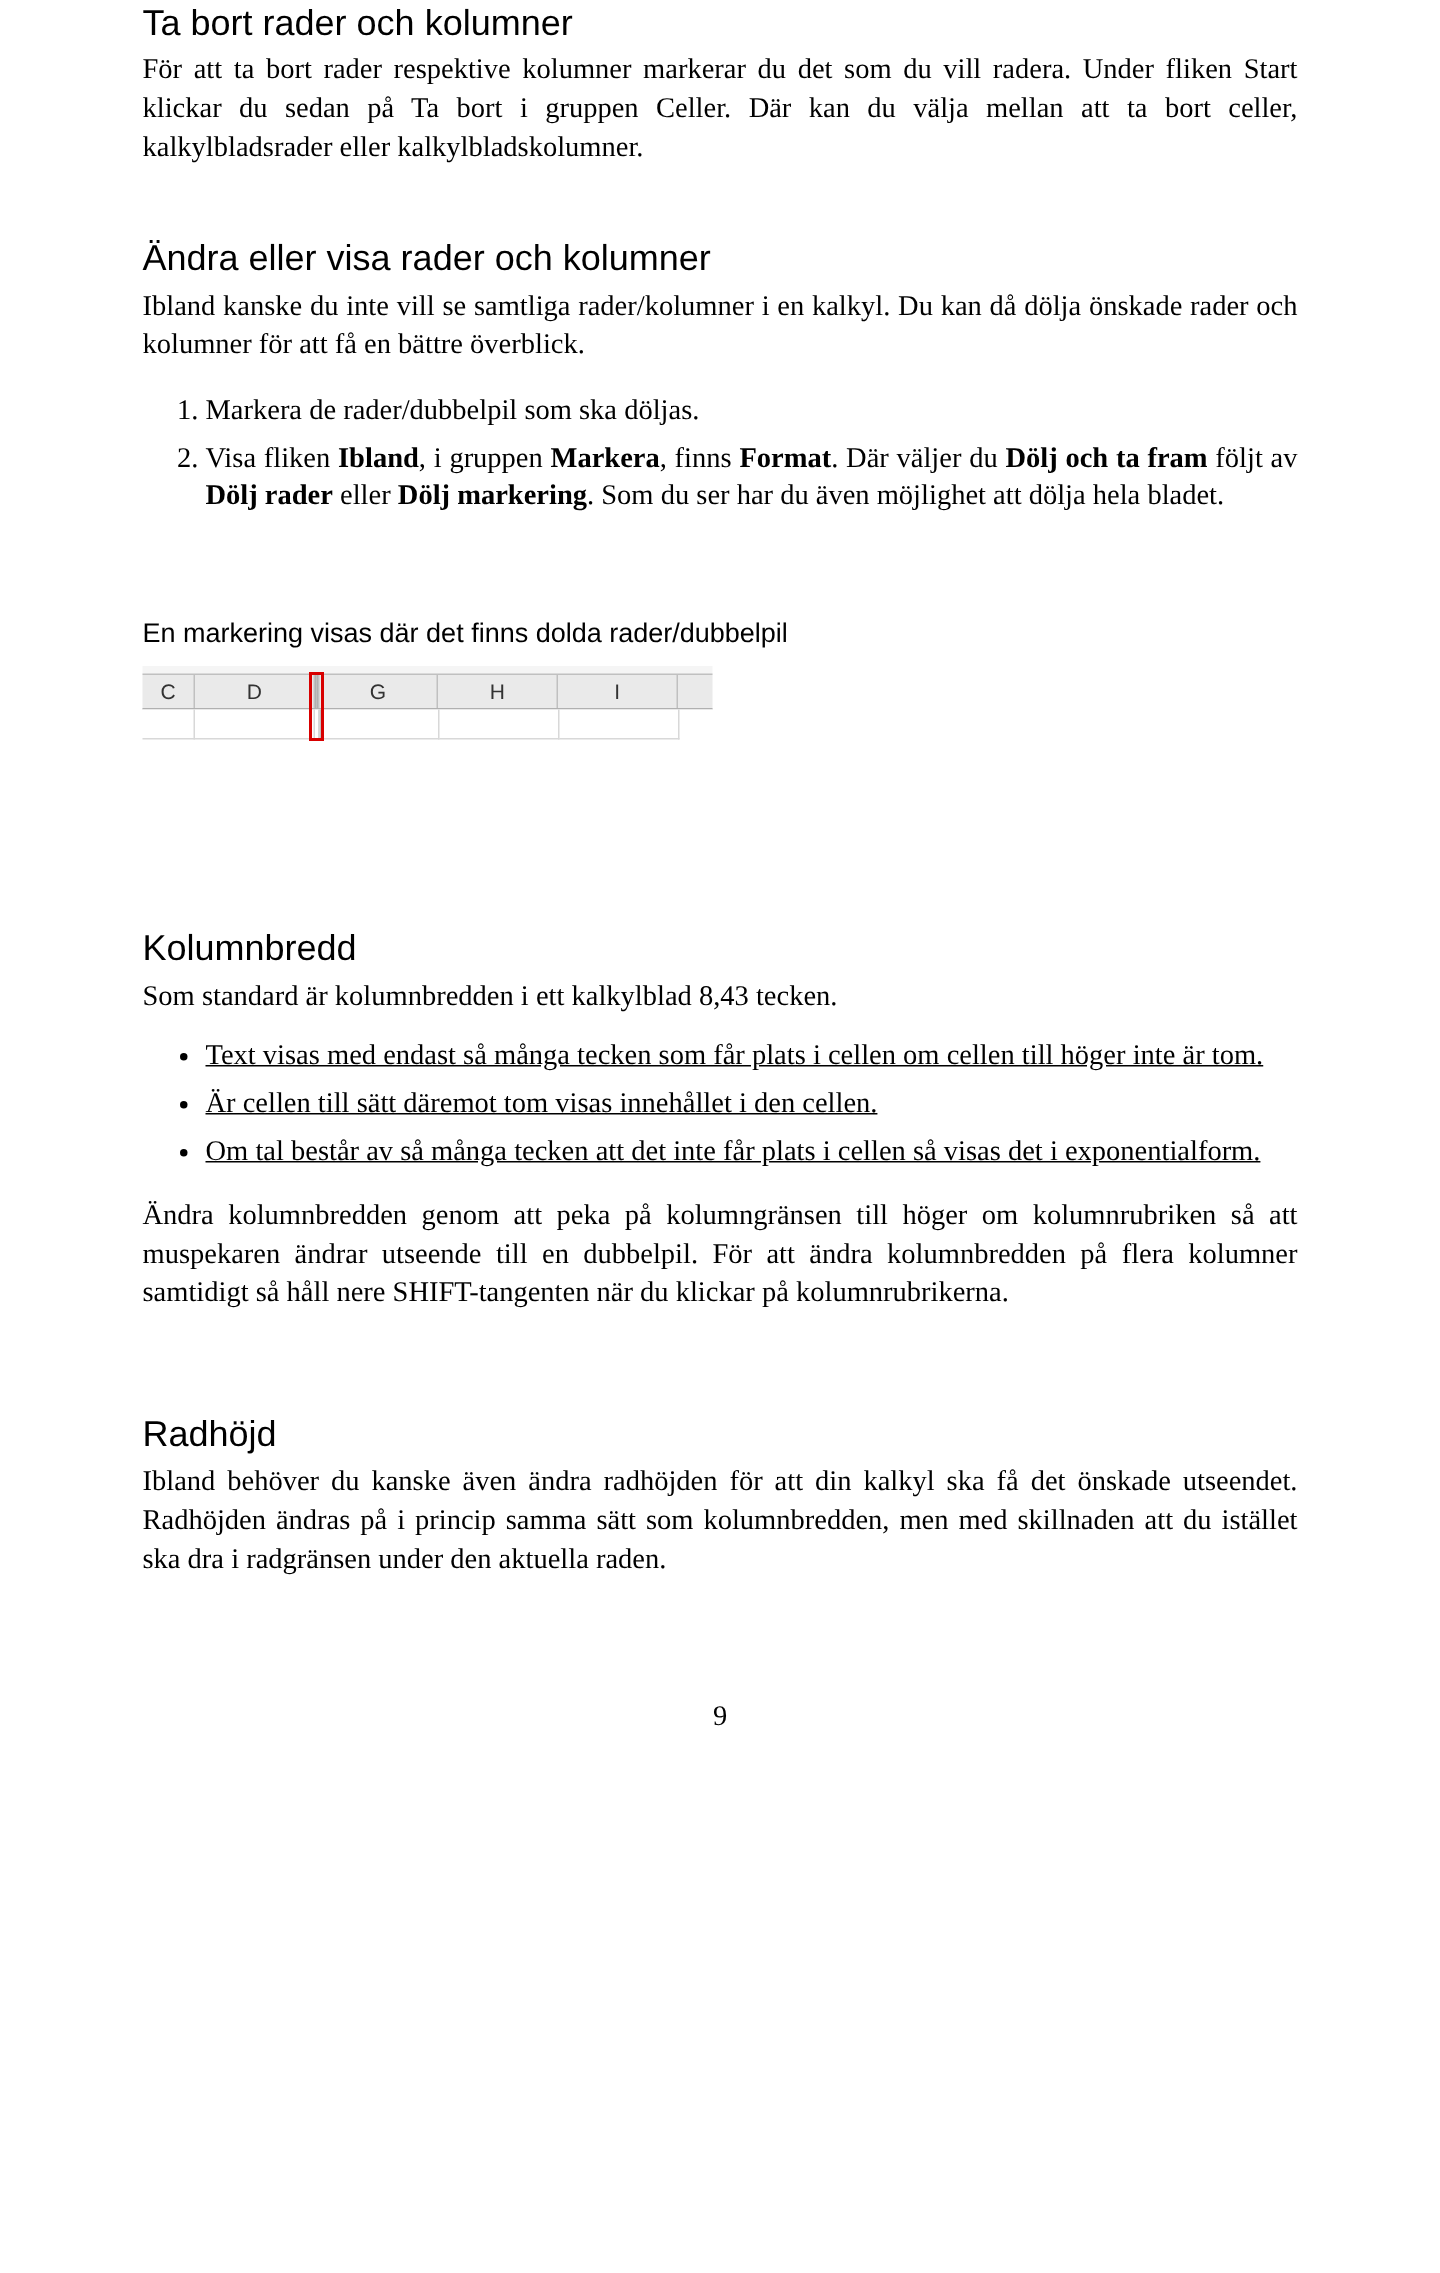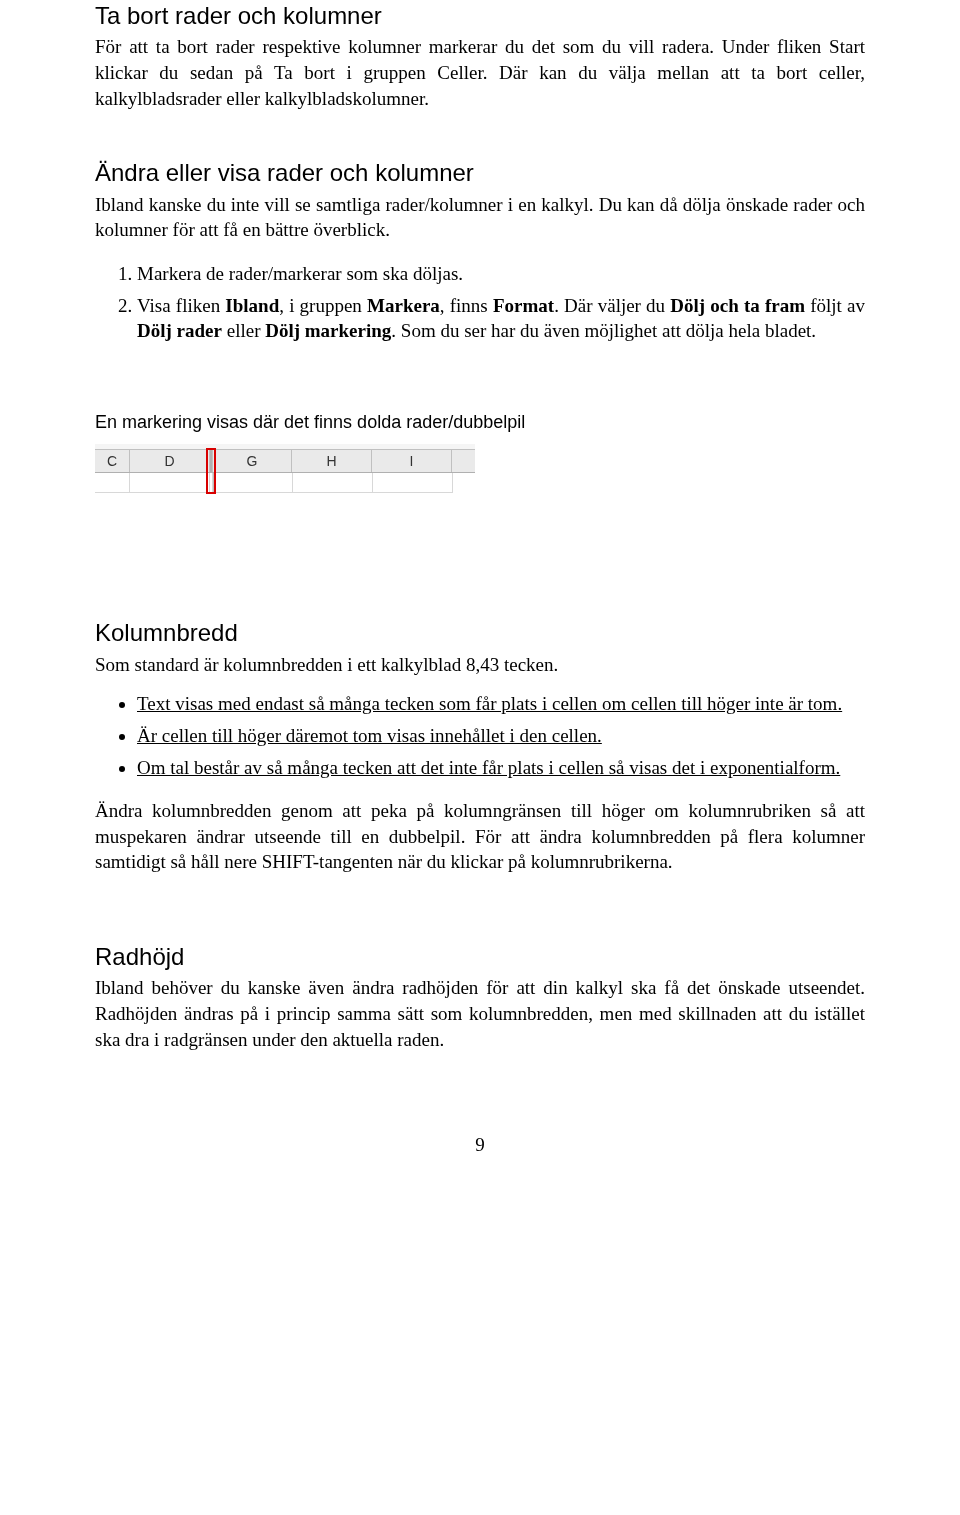--- a/index.html
+++ b/index.html
@@ -98,21 +98,21 @@
 
 <h2 class="section-heading">Ta bort rader och kolumner</h2>
 <p class="intro">För att ta bort rader respektive kolumner markerar du det som du vill radera. Under fliken Start klickar du sedan på Ta bort i gruppen Celler. Där kan du välja mellan att ta bort celler, kalkylbladsrader eller kalkylbladskolumner.</p>
 
 <div class="spacer-md"></div>
 
 <h2 class="section-heading">Ändra eller visa rader och kolumner</h2>
 <p class="intro">Ibland kanske du inte vill se samtliga rader/kolumner i en kalkyl. Du kan då dölja önskade rader och kolumner för att få en bättre överblick.</p>
 
 <ol class="olist">
-  <li class="li">Markera de rader/markerar som ska döljas.</li>
+  <li class="li">Markera de rader/dubbelpil som ska döljas.</li>
   <li class="li">Visa fliken <b>Ibland</b>, i gruppen <b>Markera</b>, finns <b>Format</b>. Där väljer du <b>Dölj och ta fram</b> följt av <b>Dölj rader</b> eller <b>Dölj markering</b>. Som du ser har du även möjlighet att dölja hela bladet.</li>
 </ol>
 
 <div class="spacer-lg"></div>
 
 <p style="font-family:Arial,Helvetica,sans-serif;font-size:18px;margin-bottom:10px;text-align:left;">En markering visas där det finns dolda rader/dubbelpil</p>
 
 <div class="excel-strip">
   <div class="excel-toprule"></div>
   <div class="excel-headers">
@@ -135,21 +135,21 @@
   </div>
 </div>
 
 <div class="spacer-xl"></div>
 
 <h2 class="section-heading">Kolumnbredd</h2>
 <p class="intro" style="margin-bottom:14px;">Som standard är kolumnbredden i ett kalkylblad 8,43 tecken.</p>
 
 <ul class="ulist">
   <li class="li">Text visas med endast så många tecken som får plats i cellen om cellen till höger inte är tom.</li>
-  <li class="li">Är cellen till höger däremot tom visas innehållet i den cellen.</li>
+  <li class="li">Är cellen till sätt däremot tom visas innehållet i den cellen.</li>
   <li class="li">Om tal består av så många tecken att det inte får plats i cellen så visas det i exponentialform.</li>
 </ul>
 
 <p>Ändra kolumnbredden genom att peka på kolumngränsen till höger om kolumnrubriken så att muspekaren ändrar utseende till en dubbelpil. För att ändra kolumnbredden på flera kolumner samtidigt så håll nere SHIFT-tangenten när du klickar på kolumnrubrikerna.</p>
 
 <div class="spacer-lg"></div>
 
 <h2 class="section-heading">Radhöjd</h2>
 <p class="intro">Ibland behöver du kanske även ändra radhöjden för att din kalkyl ska få det önskade utseendet. Radhöjden ändras på i princip samma sätt som kolumnbredden, men med skillnaden att du istället ska dra i radgränsen under den aktuella raden.</p>
 

